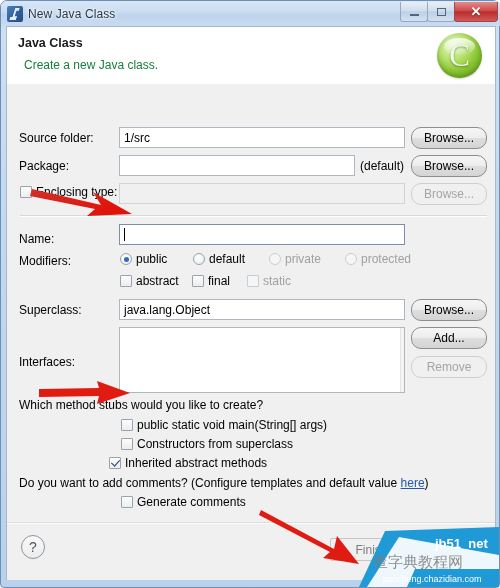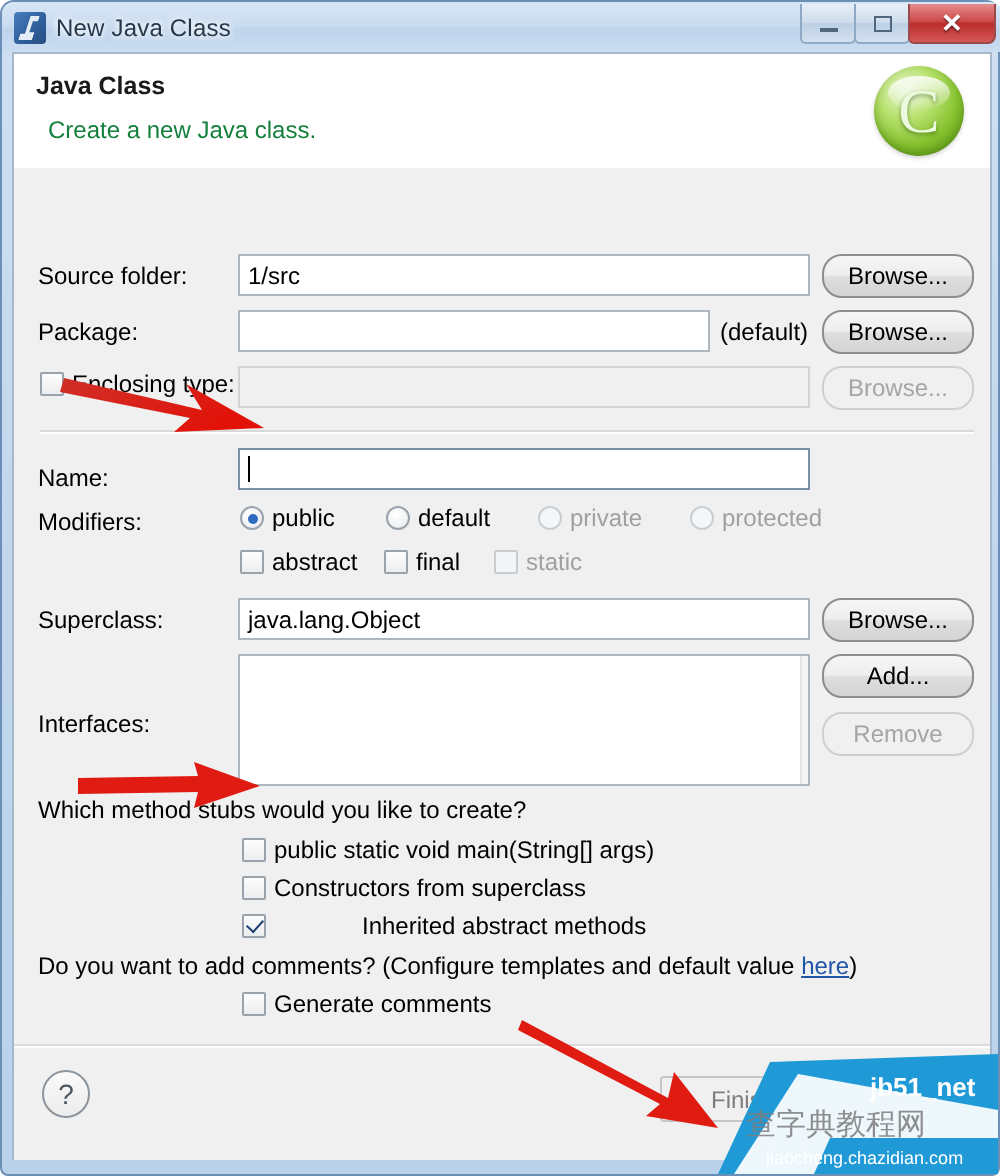--- a/index.html
+++ b/index.html
@@ -444,21 +444,21 @@
       <div class="lbl" style="left:12px; top:314px;">Which method stubs would you like to create?</div>
 
       <div class="chk-row" style="left:114px; top:353px;">
         <span class="box"></span>
         <span class="chk-label">Constructors from superclass</span>
       </div>
       <div class="chk-row" style="left:114px; top:334px;">
         <span class="box"></span>
         <span class="chk-label">public static void main(String[] args)</span>
       </div>
-      <div class="chk-row" style="left:114px; top:372px;gap:44px;">
+      <div class="chk-row" style="left:102px; top:372px;">
         <span class="box checked"></span>
         <span class="chk-label">Inherited abstract methods</span>
       </div>
 
       <div class="lbl" style="left:12px; top:392px;"><span>Do you want to add comments? (Configure templates and default value </span><span id="link-here">here</span><span>)</span></div>
 
       <div class="chk-row" style="left:114px; top:411px;">
         <span class="box"></span>
         <span class="chk-label">Generate comments</span>
       </div>

